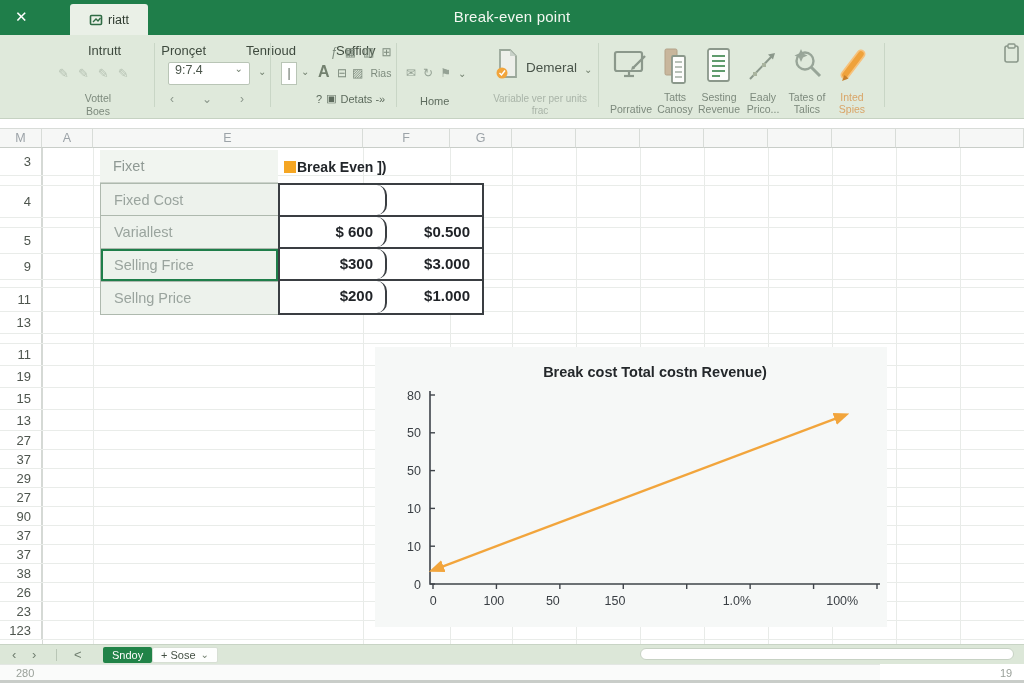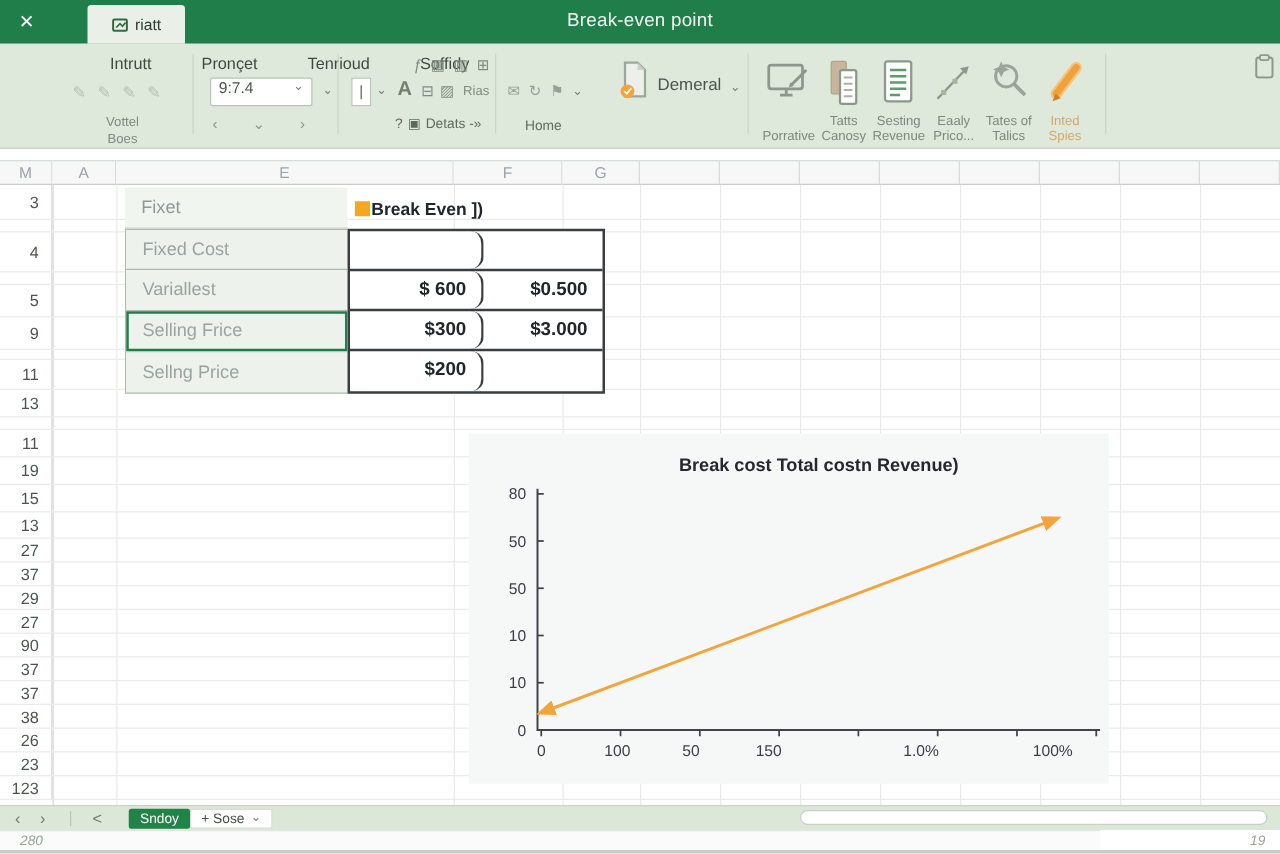--- a/index.html
+++ b/index.html
@@ -85,21 +85,21 @@
   .sb-ic{position:absolute;top:2px;color:#6F7E6F;font-size:13px;cursor:pointer;}
   .sb-sep{position:absolute;left:56px;top:4px;width:1px;height:12px;background:#B9C6B6;}
   .tab-active{position:absolute;left:103px;top:2px;height:16px;background:#218348;color:#FDFDFC;
               font-size:11px;line-height:16px;padding:0 9px;border-radius:2px;cursor:pointer;}
   .tab-new{position:absolute;left:152px;top:2px;height:16px;background:#FDFEFD;color:#445044;
            border:1px solid #D7DFD4;box-sizing:border-box;font-size:11px;line-height:14px;
            padding:0 8px;border-radius:2px;display:flex;align-items:center;gap:5px;cursor:pointer;}
   .hscroll{position:absolute;left:640px;top:3px;width:374px;height:12px;background:#FFFFFF;
            border:1px solid #C7D2C4;border-radius:6px;box-sizing:border-box;cursor:pointer;}
   .statusbar{position:absolute;left:0;top:664px;width:880px;height:16px;background:#FAFBFA;
-             border-top:1px solid #E3E7E3;box-sizing:border-box;font-size:11px;color:#9AA19A;font-style:italic;}
+             border-top:1px solid #E3E7E3;box-sizing:border-box;font-size:11px;color:#9AA19A;}
   .bottom-strip{position:absolute;left:0;top:680px;width:1024px;height:3px;background:#C9CDC9;}
 </style>
 </head>
 <body>
 
 <div class="app">
 
   <div class="titlebar">
     <span class="close-btn">✕</span>
     <div class="doc-tab">
@@ -179,20 +179,24 @@
     <div class="home-lab">Home</div>
 
     <svg class="abs" style="left:495px;top:13px;" width="26" height="32" viewBox="0 0 26 32">
         <path d="M5 2 h10 l6 6 v21 h-16 z" fill="#EDEFEA" stroke="#9AA79A" stroke-width="1.8"></path>
         <path d="M15 2 l6 6 h-6 z" fill="#C9D2C9"></path>
         <circle cx="7" cy="25" r="5.5" fill="#F2A53C"></circle>
         <path d="M4.5 25 l2 2 3.5 -4.5" stroke="#fff" stroke-width="1.4" fill="none"></path>
       </svg>
     <div class="demeral-lab">Demeral</div>
     <span class="abs caret" style="left:584px;top:29px;">⌄</span>
+    <div class="cap" style="left:455px;top:58px;width:170px;font-size:10px;color:#A9B4A8;line-height:11.5px;">
+      <div>Variable ver per units</div>
+      <div>frac</div>
+    </div>
 
     <div>
         <div class="big-btn" style="left: 608px;">
           <div class="bb-ic">
             <svg width="38" height="40" viewBox="0 0 38 40">
               <rect x="3" y="6" width="27" height="19" rx="2" fill="none" stroke="#8B988B" stroke-width="2.2"></rect>
               <line x1="12" y1="30" x2="22" y2="30" stroke="#8B988B" stroke-width="2.2"></line>
               <line x1="17" y1="25" x2="17" y2="30" stroke="#8B988B" stroke-width="2.2"></line>
               <line x1="21" y1="22" x2="33" y2="10" stroke="#8B988B" stroke-width="2.4"></line>
               <path d="M19 24 l4 -1.2 -2.8 -2.8 z" fill="#8B988B"></path>
@@ -411,20 +415,21 @@
         <div class="val-row">
           <div class="vc c1">$ 600</div>
           <div class="vc c2">$0.500</div>
         </div>
         <div class="val-row">
           <div class="vc c1">$300</div>
           <div class="vc c2">$3.000</div>
         </div>
         <div class="val-row">
           <div class="vc c1">$200</div>
+          <div class="vc c2">$1.000</div>
         </div>
       </div>
   </div>
 
   <div class="chart">
     <svg width="512" height="280" viewBox="0 0 512 280">
         <text x="280" y="30" text-anchor="middle" class="ct">Break cost Total costn Revenue)</text>
         <path d="M 55 44 L 55 237 L 505 237" fill="none" stroke="#3F444A" stroke-width="1.6"></path>
         <line x1="55" y1="48" x2="60" y2="48" stroke="#3F444A" stroke-width="1.4"></line>
         <text x="46" y="52.5" text-anchor="end" class="tk">80</text>

